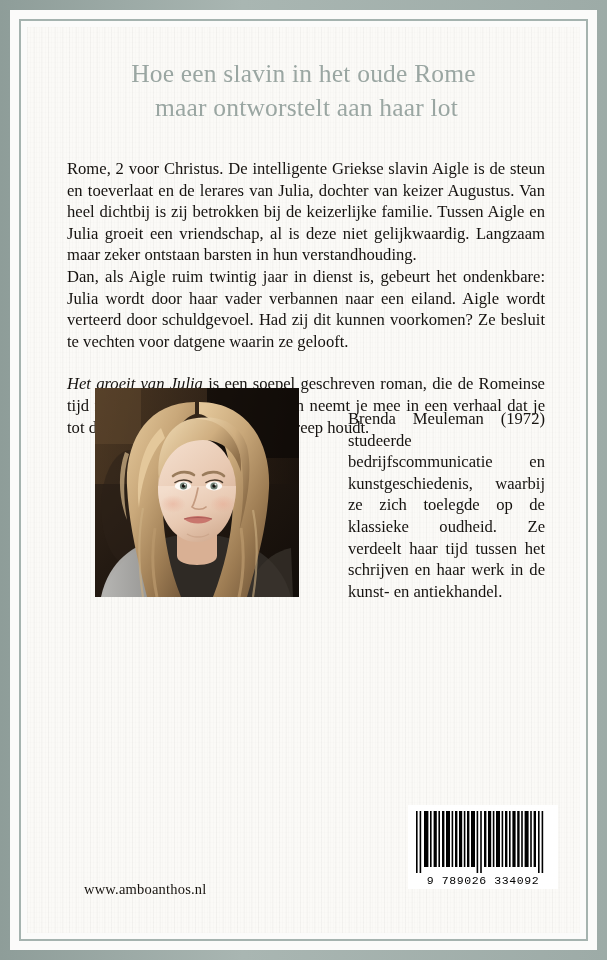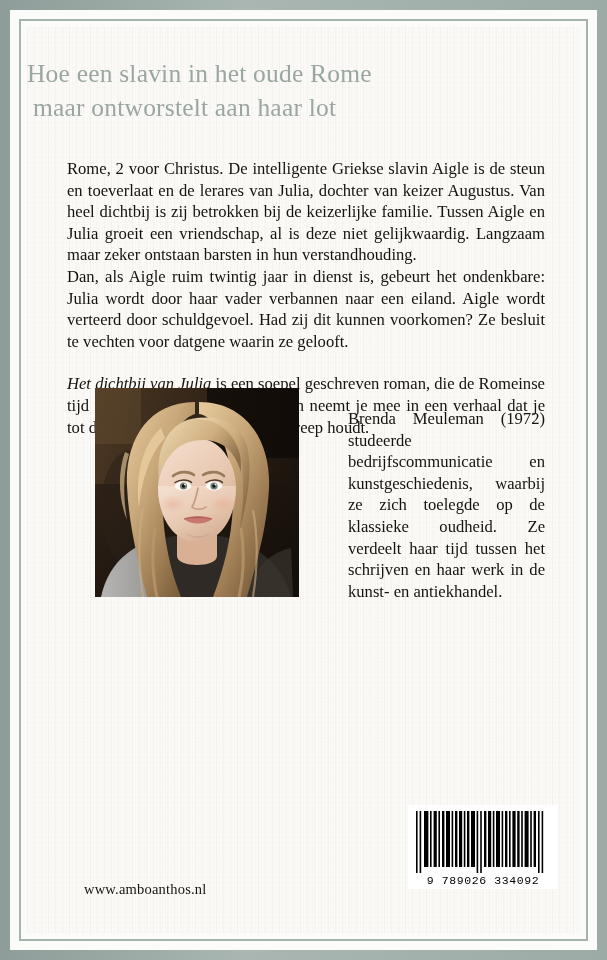--- a/index.html
+++ b/index.html
@@ -67,21 +67,21 @@
         rgba(255,255,255,0) 5px);
     overflow: hidden;
   }
 
   
   .headline {
     position: absolute;
     left: 0;
     right: 0;
     top: 30px;
-    text-align: left;
+    text-align: center;
     color: #9aa6a2;
     font-size: 25.5px;
     line-height: 34px;
     letter-spacing: 0.2px;
     font-weight: 400;
   }
   .headline .hl-line {
     display: block;
     white-space: nowrap;
   }
@@ -196,21 +196,21 @@
       <div class="paper">
 
         <div class="headline">
           <span class="hl-line hl-1">Hoe een slavin in het oude Rome</span>
           <span class="hl-line hl-2">maar ontworstelt aan haar lot</span>
         </div>
 
         <div class="body-col">
           <p class="synopsis-a">Rome, 2 voor Christus. De intelligente Griekse slavin Aigle is de steun en toeverlaat en de lerares van Julia, dochter van keizer Augustus. Van heel dichtbij is zij betrokken bij de keizerlijke familie. Tussen Aigle en Julia groeit een vriendschap, al is deze niet gelijkwaardig. Langzaam maar zeker ontstaan barsten in hun verstandhouding.</p>
           <p class="synopsis-b">Dan, als Aigle ruim twintig jaar in dienst is, gebeurt het ondenkbare: Julia wordt door haar vader verbannen naar een eiland. Aigle wordt verteerd door schuldgevoel. Had zij dit kunnen voorkomen? Ze besluit te vechten voor datgene waarin ze gelooft.</p>
-          <p class="pullquote"><em class="title-ital">Het dichtbij van Julia</em><span> is een soepel geschreven roman, die de Romeinse tijd moeiteloos oproept. Meuleman neemt je mee in een verhaal dat je tot de allerlaatste bladzijde in de greep houdt.</span></p>
+          <p class="pullquote"><em class="title-ital">Het groeit van Julia</em><span> is een soepel geschreven roman, die de Romeinse tijd moeiteloos oproept. Meuleman neemt je mee in een verhaal dat je tot de allerlaatste bladzijde in de greep houdt.</span></p>
         </div>
 
         <div class="author-row">
           <div class="author-photo">
             <svg viewBox="0 0 204 209" preserveAspectRatio="xMidYMid slice">
               <defs>
                 <linearGradient id="bgTop" x1="0" y1="0" x2="1" y2="1">
                   <stop offset="0%" stop-color="#3b2c1e"></stop>
                   <stop offset="45%" stop-color="#241a12"></stop>
                   <stop offset="100%" stop-color="#120d09"></stop>

